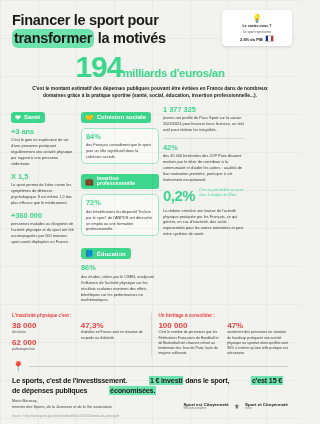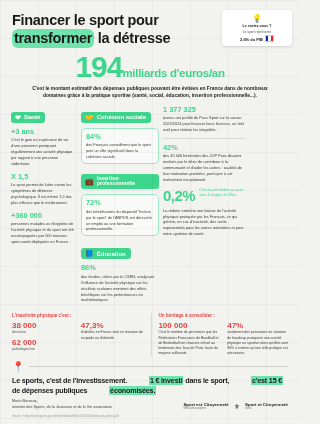--- a/index.html
+++ b/index.html
@@ -88,21 +88,21 @@
 </style>
 </head>
 <body>
 
 <div class="page">
   <div class="gridlines"></div>
 
   <div class="header">
     <div class="title">
       <span>Financer le sport pour</span><br>
-      <span class="hl">transformer</span><span> la détresse</span>
+      <span class="hl">transformer</span><span> la motivés</span>
     </div>
 
     <div class="didyouknow">
       <div class="dyk-icon">💡</div>
       <div class="dyk-t">Le saviez-vous ?</div>
       <div class="dyk-s">Le sport représente</div>
       <div class="dyk-b"><span>2,6% du PIB</span><span class="flag"></span></div>
     </div>
   </div>
 

